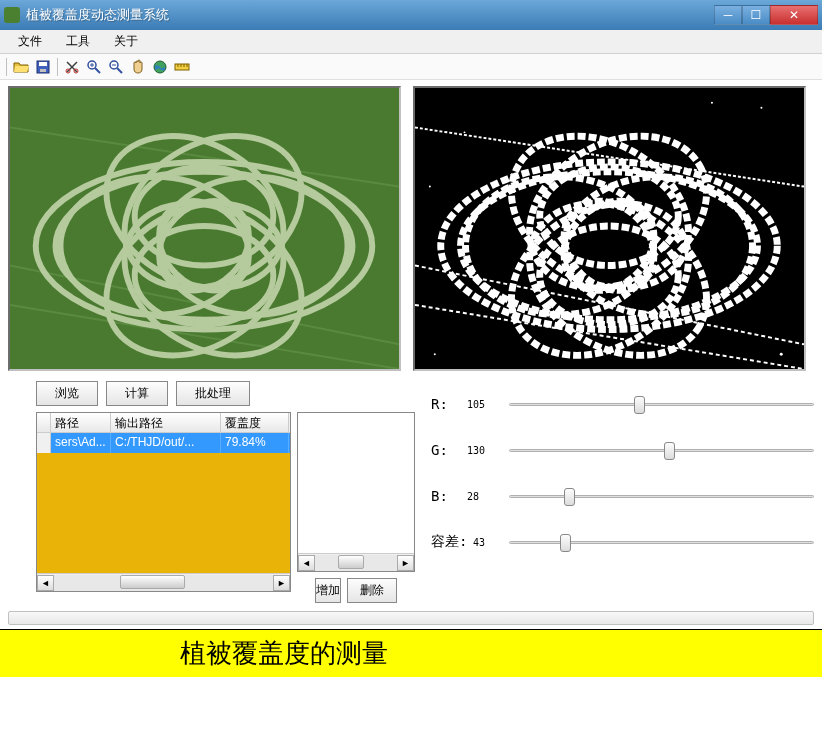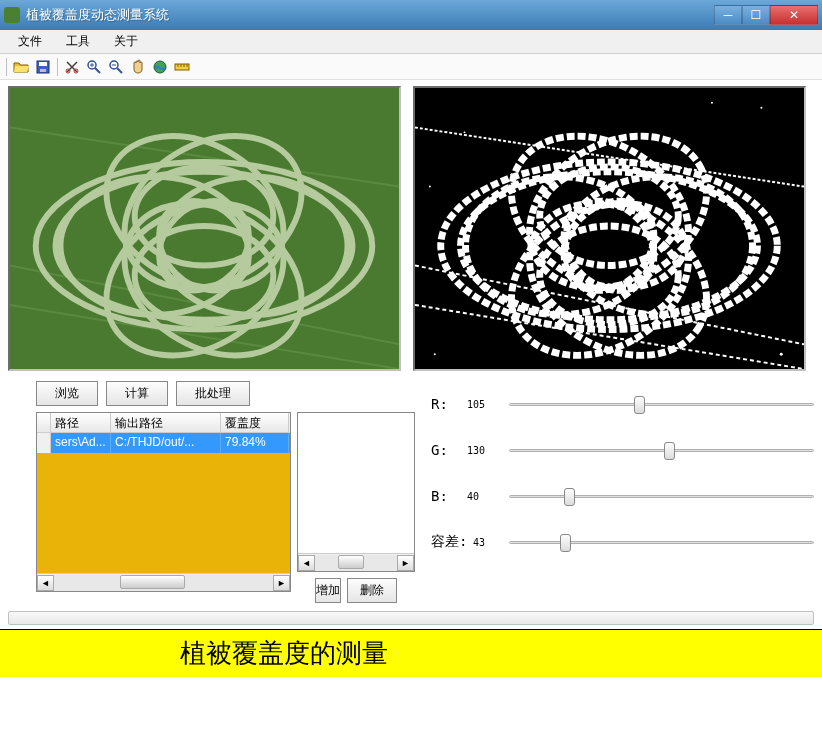--- a/index.html
+++ b/index.html
@@ -280,21 +280,21 @@
     <div class="slider-row">
       <span class="slider-label">G:</span>
       <span class="slider-val">130</span>
       <div class="slider-track">
         <div class="slider-line"></div>
         <div class="slider-thumb" style="left: 154.98px;"></div>
       </div>
     </div>
     <div class="slider-row">
       <span class="slider-label">B:</span>
-      <span class="slider-val">40</span>
+      <span class="slider-val">28</span>
       <div class="slider-track">
         <div class="slider-line"></div>
         <div class="slider-thumb" style="left: 54.8392px;"></div>
       </div>
     </div>
     <div class="slider-row">
       <span class="slider-label" style="width:42px;">容差:</span>
       <span class="slider-val" style="width:30px;">43</span>
       <div class="slider-track">
         <div class="slider-line"></div>

